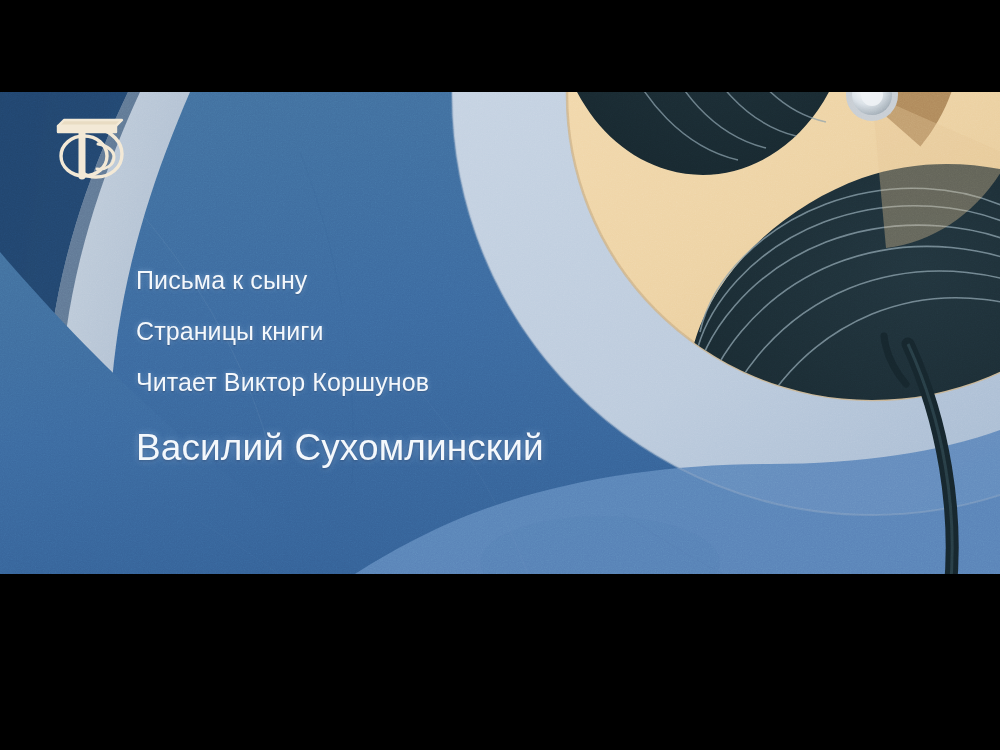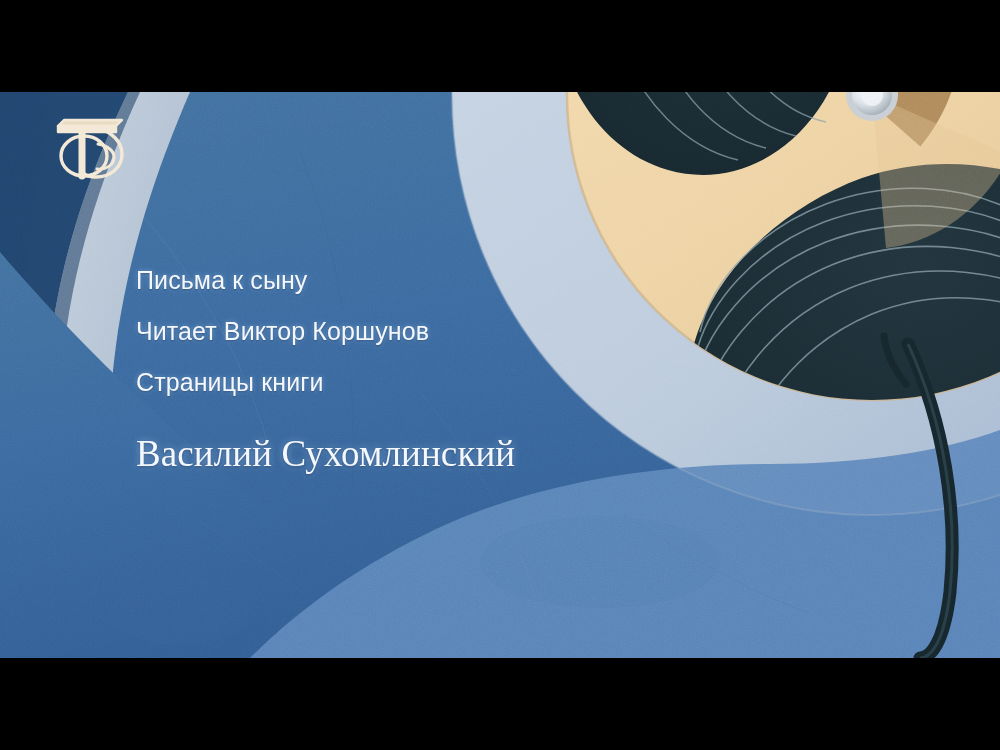--- a/index.html
+++ b/index.html
@@ -8,21 +8,21 @@
     padding: 0;
     background: #000;
   }
   body {
     font-family: "Liberation Sans", sans-serif;
   }
 
   #stage {
     position: relative;
     width: 1000px;
-    height: 750px;
+    height: 574px;
     overflow: hidden;
     background: #b91c1c;
   }
 
   
   .letterbox {
     position: absolute;
     left: 0;
     width: 1000px;
     background: #000000;
@@ -55,23 +55,22 @@
     color: #f4f8fc;
     font-size: 25px;
     line-height: 51px;
     letter-spacing: 0.1px;
     white-space: nowrap;
     text-shadow: 0 0 5px rgba(160,200,240,.55), 0 1px 2px rgba(0,20,50,.45);
   }
   .line.author {
     font-size: 37px;
     line-height: 56px;
-    margin-top: 18px;
+    margin-top: 12px;
     text-shadow: 0 0 7px rgba(170,205,245,.55), 0 1px 3px rgba(0,20,50,.45);
-    font-family: Liberation Serif, serif;
   }
 
   
   #logo {
     position: absolute;
     left: 50px;
     top: 110px;
     width: 84px;
     height: 74px;
     z-index: 32;
@@ -265,21 +264,21 @@
 
         <path d="M48,18 C62,22 72,32 72,44 C72,58 60,67 46,67
                  C40,67 35,65 32,62" stroke-width="3.4"></path>
         <path d="M48,34 C58,36 64,41 64,47 C64,55 56,60 47,59" stroke-width="3"></path>
       </g>
     </svg>
   </div>
 
   <div id="textblock">
     <div class="line">Письма к сыну</div>
+    <div class="line">Страницы книги</div>
     <div class="line">Читает Виктор Коршунов</div>
-    <div class="line">Страницы книги</div>
     <div class="line author">Василий Сухомлинский</div>
   </div>
 
   <div class="letterbox top"></div>
   <div class="letterbox bottom"></div>
 
 </div>
 
 </body></html>

